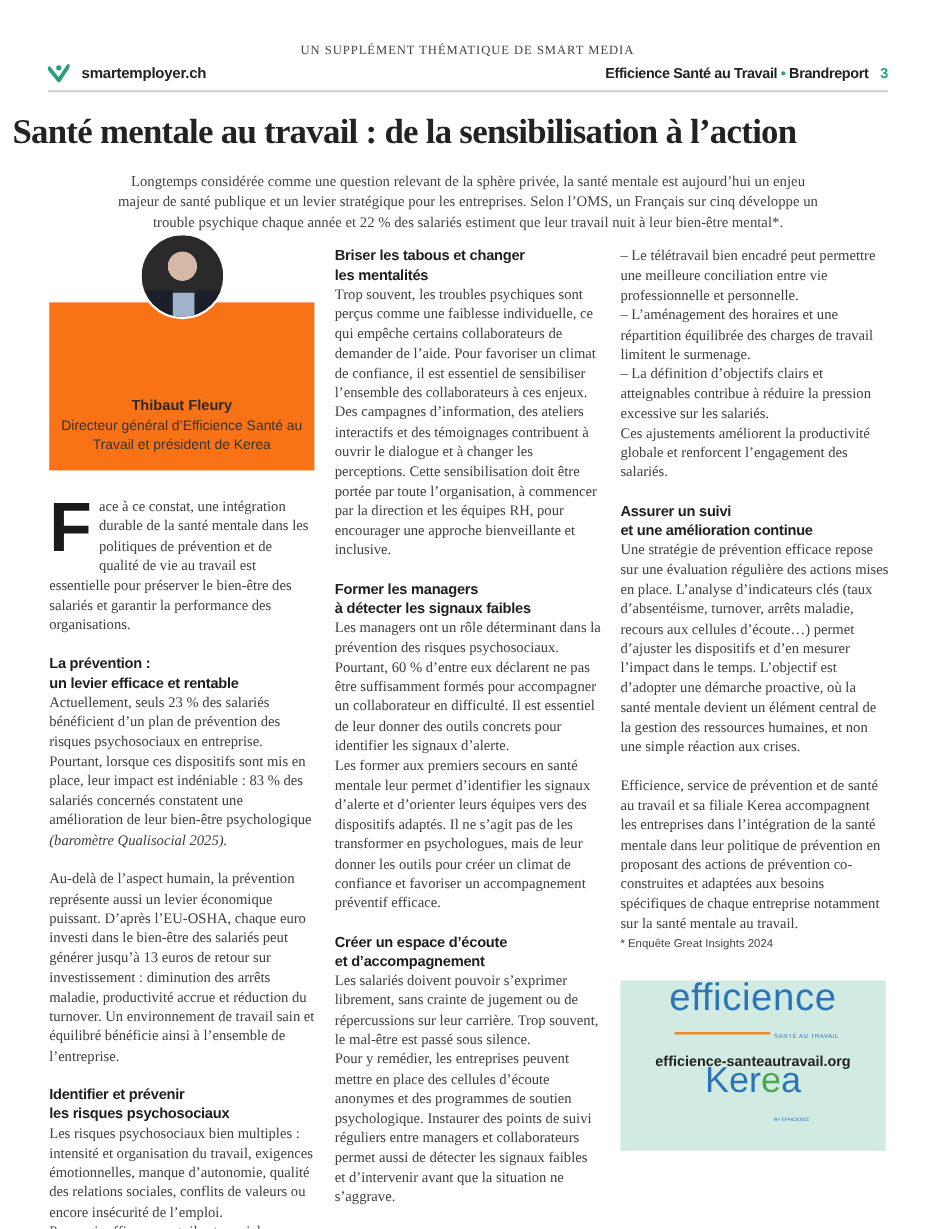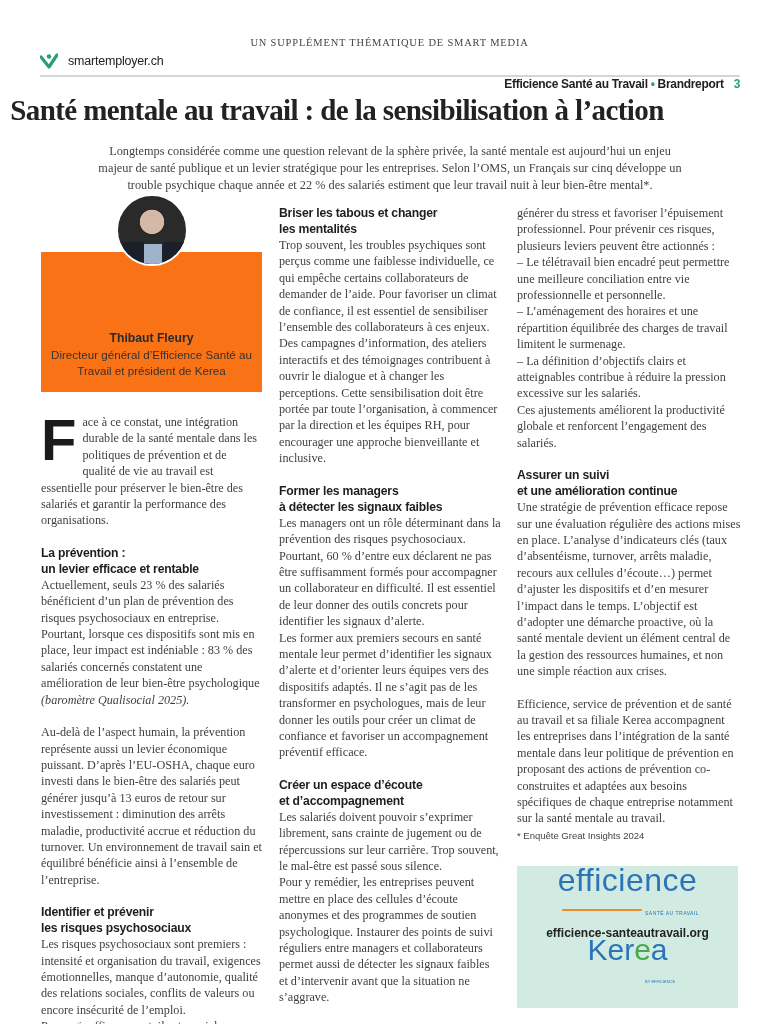--- a/index.html
+++ b/index.html
@@ -5,22 +5,22 @@
   * { box-sizing: border-box; margin: 0; padding: 0; }
   html, body { width: 779px; height: 1024px; background: #ffffff; overflow: hidden; }
   body { position: relative; font-family: "Liberation Serif", serif; color: #3a3a3a; }
 
   .supplement { position: absolute; top: 37px; left: 0; width: 779px; text-align: center;
     font-family: "Liberation Serif", serif; font-size: 10.5px; letter-spacing: 0.8px; color: #444; }
 
   .masthead { position: absolute; top: 52px; left: 40px; width: 700px; height: 22px; }
   .masthead .logo { position: absolute; left: 0; top: 1px; display: flex; align-items: center; }
   .masthead .logo svg { width: 18px; height: 16px; }
-  .masthead .site { font-family: "Liberation Sans", sans-serif; font-weight: normal; font-size: 12.5px; color: #222; margin-left: 10px; letter-spacing: -0.2px; }
-  .masthead .right { position: absolute; right: 0; top: 2px; font-family: "Liberation Sans", sans-serif; font-weight: bold; font-size: 12px; color: #222; letter-spacing: -0.3px; margin-top: 23px; }
+  .masthead .site { font-family: "Liberation Sans", sans-serif; font-weight: bold; font-size: 12.5px; color: #222; margin-left: 10px; letter-spacing: -0.2px; }
+  .masthead .right { position: absolute; right: 0; top: 2px; font-family: "Liberation Sans", sans-serif; font-weight: bold; font-size: 12px; color: #222; letter-spacing: -0.3px; }
   .masthead .right .dot { color: #2a9d7a; margin: 0 3px; }
   .masthead .right .page { color: #2a9d7a; margin-left: 10px; }
   .rule { position: absolute; top: 75px; left: 40px; width: 700px; height: 2px; background: #d6d6d6; }
 
   .headline { position: absolute; top: 94px; left: 0; width: 674px; text-align: center;
     font-family: "Liberation Serif", serif; font-weight: bold; font-size: 29px; color: #222; letter-spacing: -0.6px; }
 
   .lead { position: absolute; top: 143px; left: 95px; width: 590px; text-align: center;
     font-family: "Liberation Serif", serif; font-size: 12.3px; line-height: 17px; color: #444; }
 
@@ -97,21 +97,21 @@
   </div>
 
   <div class="gap"></div>
   <h3><span>La prévention :</span><br><span>un levier efficace et rentable</span></h3>
   <p><span>Actuellement, seuls 23 % des salariés bénéficient d’un plan de prévention des risques psychosociaux en entreprise. Pourtant, lorsque ces dispositifs sont mis en place, leur impact est indéniable : 83 % des salariés concernés constatent une amélioration de leur bien-être psychologique </span><span class="it">(baromètre Qualisocial 2025).</span></p>
   <div class="gap"></div>
   <p>Au-delà de l’aspect humain, la prévention représente aussi un levier économique puissant. D’après l’EU-OSHA, chaque euro investi dans le bien-être des salariés peut générer jusqu’à 13 euros de retour sur investissement : diminution des arrêts maladie, productivité accrue et réduction du turnover. Un environnement de travail sain et équilibré bénéficie ainsi à l’ensemble de l’entreprise.</p>
 
   <div class="gap"></div>
   <h3><span>Identifier et prévenir</span><br><span>les risques psychosociaux</span></h3>
-  <p>Les risques psychosociaux sont premiers : intensité et organisation du travail, exigences émotionnelles, manque d’autonomie, qualité des relations sociales, conflits de valeurs ou encore insécurité de l’emploi.</p>
+  <p>Les risques psychosociaux bien multiples : intensité et organisation du travail, exigences émotionnelles, manque d’autonomie, qualité des relations sociales, conflits de valeurs ou encore insécurité de l’emploi.</p>
   <p>Pour agir efficacement, il est crucial d’évaluer régulièrement ces facteurs grâce à des audits, des diagnostics et des enquêtes anonymisées. Une fois les risques identifiés, des mesures adaptées doivent être mises en place pour éviter toute dégradation de la situation.</p>
 </div>
 
 <div class="col col2">
   <h3><span>Briser les tabous et changer</span><br><span>les mentalités</span></h3>
   <p>Trop souvent, les troubles psychiques sont perçus comme une faiblesse individuelle, ce qui empêche certains collaborateurs de demander de l’aide. Pour favoriser un climat de confiance, il est essentiel de sensibiliser l’ensemble des collaborateurs à ces enjeux. Des campagnes d’information, des ateliers interactifs et des témoignages contribuent à ouvrir le dialogue et à changer les perceptions. Cette sensibilisation doit être portée par toute l’organisation, à commencer par la direction et les équipes RH, pour encourager une approche bienveillante et inclusive.</p>
 
   <div class="gap"></div>
   <h3><span>Former les managers</span><br><span>à détecter les signaux faibles</span></h3>
   <p>Les managers ont un rôle déterminant dans la prévention des risques psychosociaux. Pourtant, 60 % d’entre eux déclarent ne pas être suffisamment formés pour accompagner un collaborateur en difficulté. Il est essentiel de leur donner des outils concrets pour identifier les signaux d’alerte.</p>
@@ -121,21 +121,20 @@
   <h3><span>Créer un espace d’écoute</span><br><span>et d’accompagnement</span></h3>
   <p>Les salariés doivent pouvoir s’exprimer librement, sans crainte de jugement ou de répercussions sur leur carrière. Trop souvent, le mal-être est passé sous silence.</p>
   <p>Pour y remédier, les entreprises peuvent mettre en place des cellules d’écoute anonymes et des programmes de soutien psychologique. Instaurer des points de suivi réguliers entre managers et collaborateurs permet aussi de détecter les signaux faibles et d’intervenir avant que la situation ne s’aggrave.</p>
 
   <div class="gap"></div>
   <h3><span>Adapter les conditions de travail</span><br></h3>
 
 </div>
 
 <div class="col col3">
-  <p>générer du stress et favoriser l’épuisement professionnel. Pour prévenir ces risques, plusieurs leviers peuvent être actionnés :</p>
   <p>– Le télétravail bien encadré peut permettre une meilleure conciliation entre vie professionnelle et personnelle.</p>
   <p>– L’aménagement des horaires et une répartition équilibrée des charges de travail limitent le surmenage.</p>
   <p>– La définition d’objectifs clairs et atteignables contribue à réduire la pression excessive sur les salariés.</p>
   <p>Ces ajustements améliorent la productivité globale et renforcent l’engagement des salariés.</p>
 
   <div class="gap"></div>
   <h3><span>Assurer un suivi</span><br><span>et une amélioration continue</span></h3>
   <p>Une stratégie de prévention efficace repose sur une évaluation régulière des actions mises en place. L’analyse d’indicateurs clés (taux d’absentéisme, turnover, arrêts maladie, recours aux cellules d’écoute…) permet d’ajuster les dispositifs et d’en mesurer l’impact dans le temps. L’objectif est d’adopter une démarche proactive, où la santé mentale devient un élément central de la gestion des ressources humaines, et non une simple réaction aux crises.</p>
 
   <div class="gap"></div>

